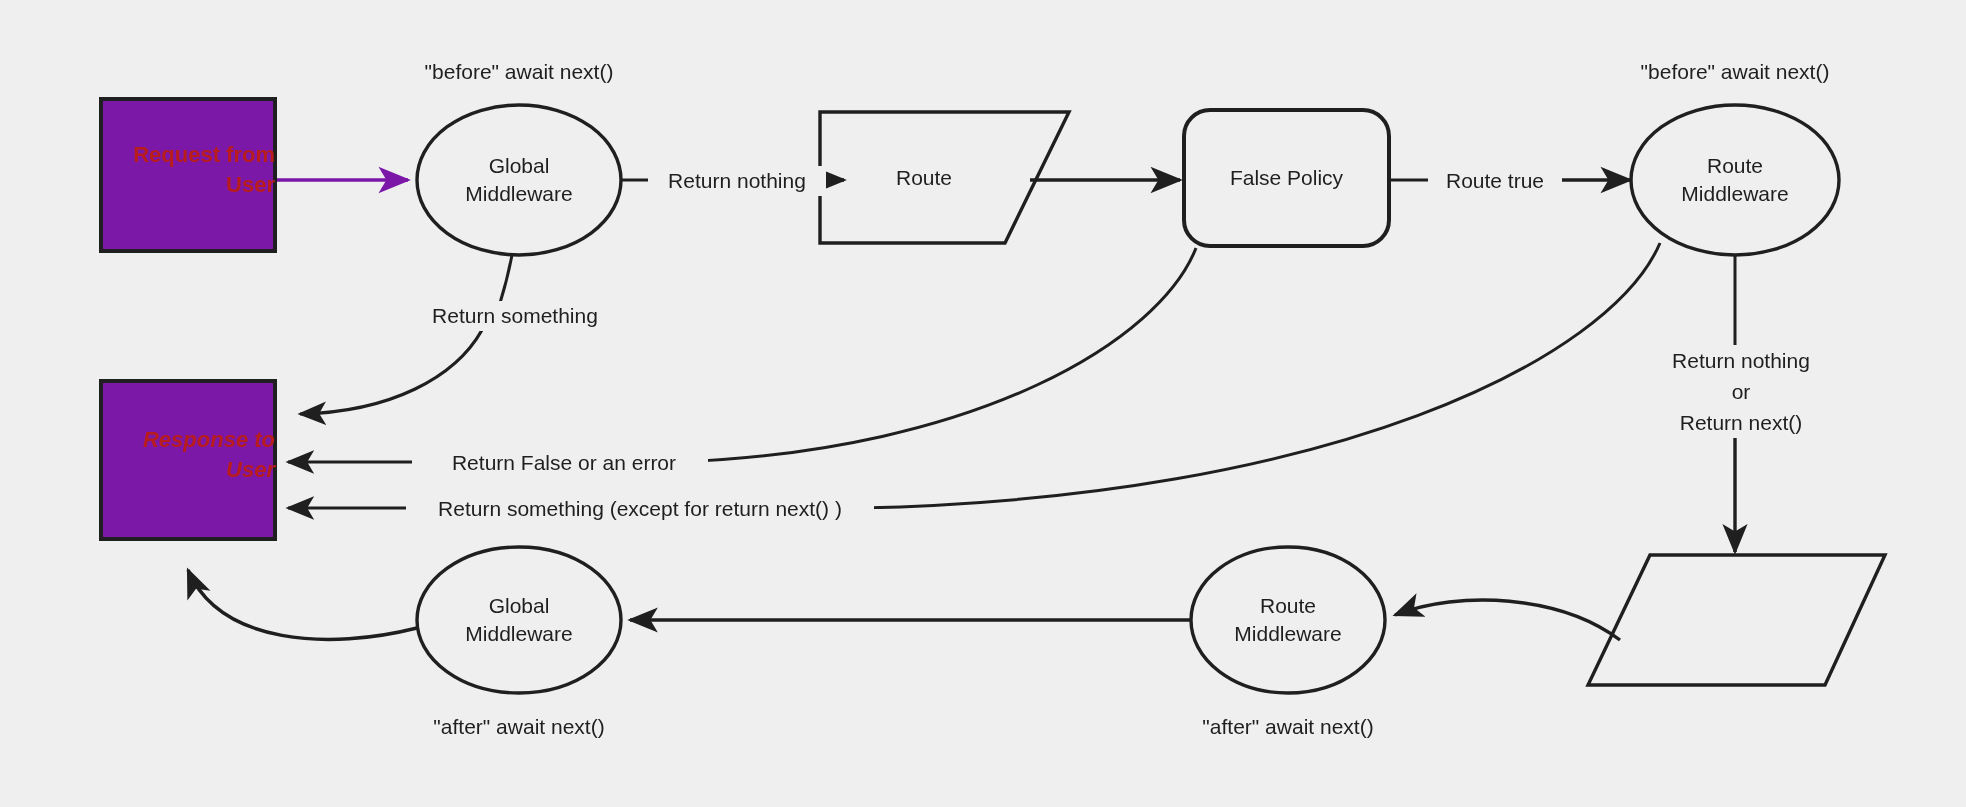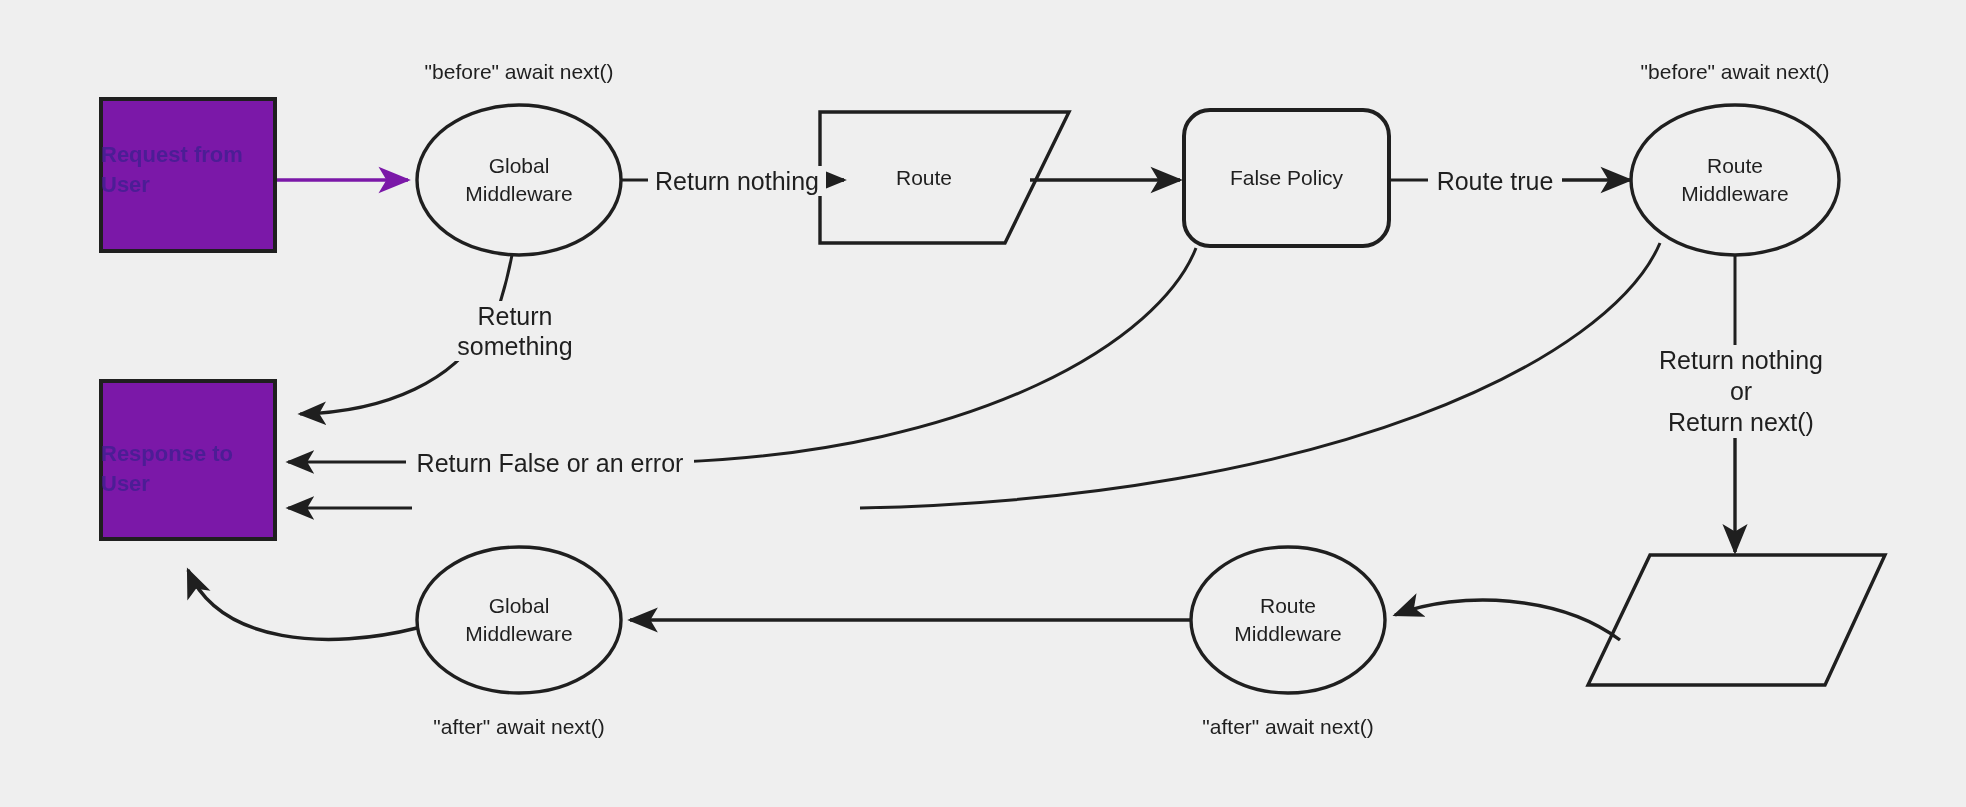--- a/index.html
+++ b/index.html
@@ -27,30 +27,30 @@
     color: #1f1f1f;
     font-size: 21px;
     line-height: 28px;
     white-space: pre-line;
     pointer-events: none;
   }
   .edge-label {
     position: absolute;
     text-align: center;
     color: #1f1f1f;
-    font-size: 25px;
+    font-size: 21px;
     line-height: 30px;
     white-space: pre-line;
     background: #efefef;
     padding: 0 6px;
   }
   .term-label {
     position: absolute;
-    text-align: left;
-    color: #4c1d95;
+    text-align: right;
+    color: #b91c1c;
     font-size: 22px;
     font-weight: bold;
     line-height: 30px;
     white-space: pre-line;
     pointer-events: none;
   }
   .annot {
     position: absolute;
     text-align: center;
     color: #1f1f1f;
@@ -117,21 +117,21 @@
     <path d="M 1620,640 C 1560,595 1460,590 1395,615" fill="none" stroke="#1f1f1f" stroke-width="3.4" marker-end="url(#arrow)"></path>
 
     <line x1="1190" y1="620" x2="630" y2="620" stroke="#1f1f1f" stroke-width="3.4" marker-end="url(#arrow)"></line>
 
     <path d="M 417,628 C 330,650 220,645 188,570" fill="none" stroke="#1f1f1f" stroke-width="3.4" marker-end="url(#arrow)"></path>
   </svg>
 
   <div class="term-label" style="left:101px; top:140px; width:174px;">Request from
 User</div>
 
-  <div class="term-label" style="left:101px; top:439px; width:174px;">Response to
+  <div class="term-label" style="left:101px; top:425px; width:174px;font-style:italic;">Response to
 User</div>
 
   <div class="node-label" style="left:419px; top:152px; width:200px;">Global
 Middleware</div>
 
   <div class="node-label" style="left:844px; top:164px; width:160px;">Route</div>
 
   <div class="node-label" style="left:1184px; top:164px; width:205px;">False Policy</div>
 
   <div class="node-label" style="left:1635px; top:152px; width:200px;">Route
@@ -151,20 +151,21 @@
   <div class="annot" style="left:399px; top:713px; width:240px;">"after" await next()</div>
 
   <div class="annot" style="left:1168px; top:713px; width:240px;">"after" await next()</div>
 
   <div class="edge-label" style="left:648px; top:166px; width:166px;">Return nothing</div>
 
   <div class="edge-label" style="left:1428px; top:166px; width:122px;">Route true</div>
 
   <div class="edge-label" style="left:414px; top:301px; width:190px;">Return something</div>
 
-  <div class="edge-label" style="left:406px; top:448px; width:276px;">Return False or an error</div>
+  <div class="edge-label" style="left:420px; top:448px; width:276px;">Return False or an error</div>
 
+  <div class="edge-label" style="left:406px; top:494px; width:456px;">Return something (except for return next() )</div>
 
   <div class="edge-label" style="left:1615px; top:345px; width:240px; line-height:31px;">Return nothing
 or
 Return next()</div>
 
 </div>
 
 </body></html>

